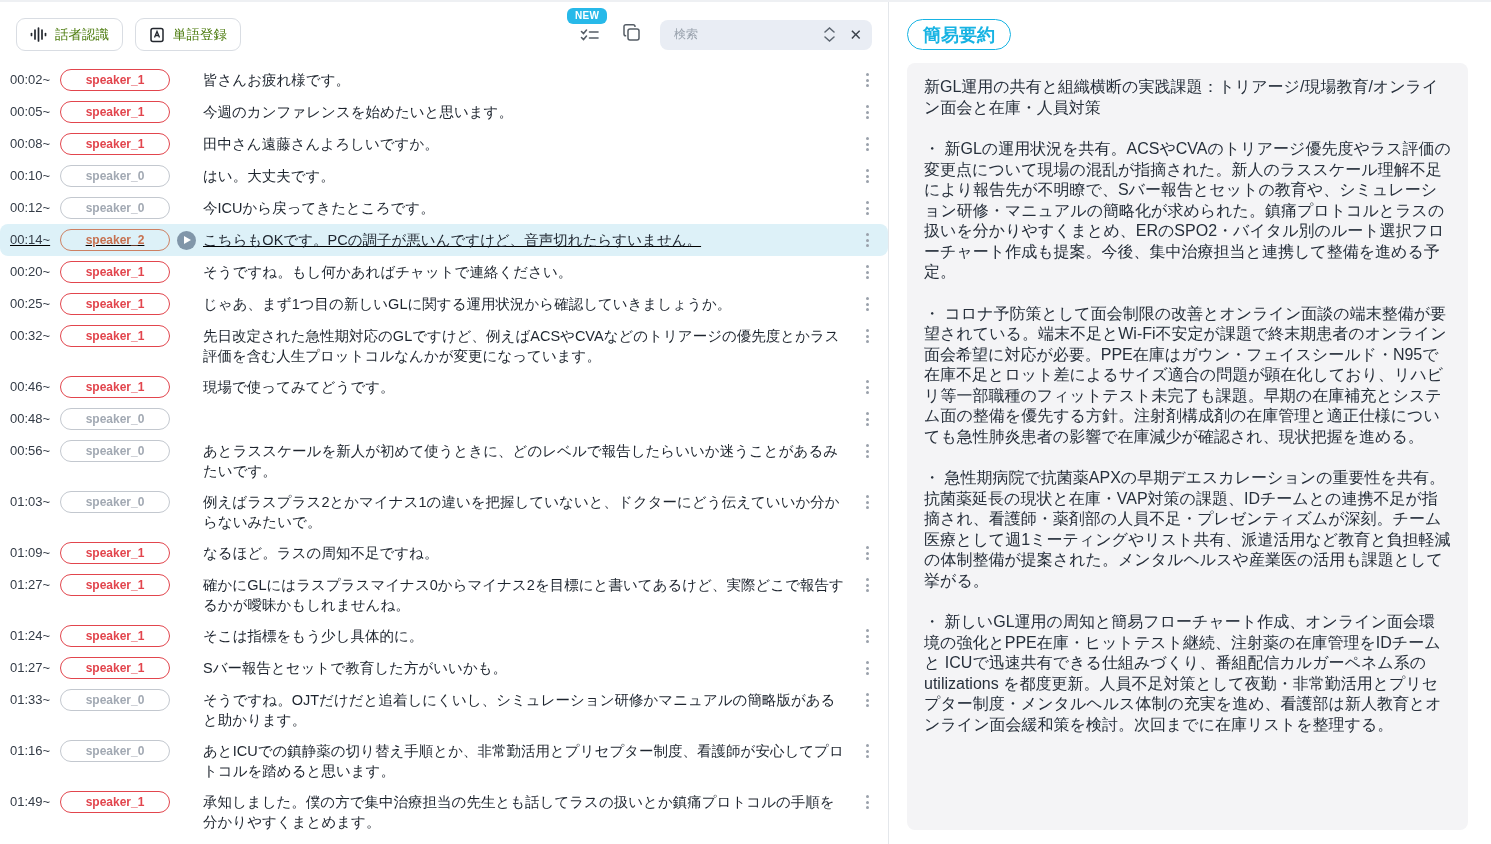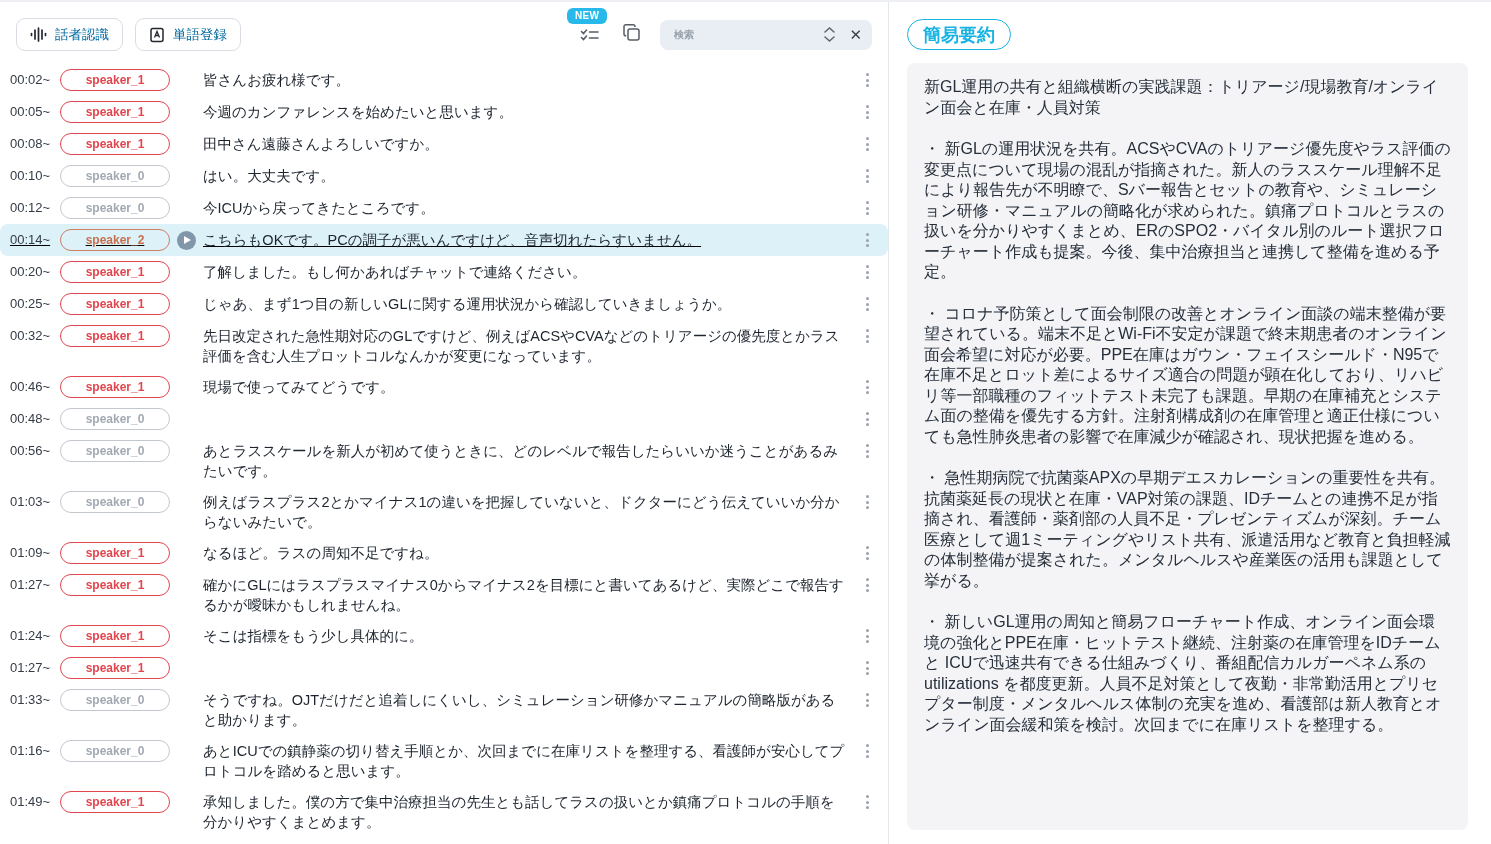--- a/index.html
+++ b/index.html
@@ -4,31 +4,31 @@
 <style>
   * { box-sizing: border-box; margin: 0; padding: 0; }
   html,body { width:1491px; height:844px; overflow:hidden; background:#fff;
     font-family:"Liberation Sans","DejaVu Sans",sans-serif; }
   .app { display:flex; width:1491px; height:844px; border-top:2px solid #eef0f3; }
 
   
   .left { width:889px; flex:none; border-right:1px solid #e4e7eb; overflow:hidden; display:flex; flex-direction:column; }
   .toolbar { display:flex; align-items:center; padding:16px 16px 8px 16px; flex:none; }
   .tbtn { display:inline-flex; align-items:center; gap:8px; height:33px; padding:0 13px;
-    background:#fff; border:1px solid #d9dde3; border-radius:9px; font-size:13.5px; color:#0369a1;
+    background:#fff; border:1px solid #d9dde3; border-radius:9px; font-size:13.5px; color:#4d7c0f;
     cursor:pointer; margin-right:12px; }
   .tbtn svg { display:block; }
   .right-tools { margin-left:auto; display:flex; align-items:center; }
   .iconbtn { position:relative; width:24px; height:24px; display:flex; align-items:center; justify-content:center;
     color:#555d66; cursor:pointer; margin-right:17px; }
   .new-badge { position:absolute; top:-15px; left:-11px; background:#27b9e9; color:#fff;
     font-size:10px; font-weight:700; padding:2.5px 8px; border-radius:6px; letter-spacing:.3px; }
   .search { width:212px; height:30px; background:#e9edf4; border-radius:8px; display:flex; align-items:center;
     padding:0 10px 0 14px; }
-  .search .ph { flex:1; font-size:10px; color:#98a1ac;font-weight:bold; }
+  .search .ph { flex:1; font-size:12px; color:#98a1ac; }
   .chevrons { display:flex; flex-direction:column; gap:3px; margin-right:14px; cursor:pointer; }
   .chevrons svg { display:block; }
   .close-x { font-size:15px; color:#3c434c; cursor:pointer; line-height:1; }
 
   .rows { flex:1; overflow:hidden; padding-top:5px; }
   .row { display:flex; align-items:flex-start; padding:5px 14px 5px 10px; }
   .row.highlight { background:#ddf1f8; border-radius:8px;text-decoration:underline; }
   .time { width:50px; flex:none; font-size:13px; color:#333b46; line-height:22px; }
   .badge { width:110px; height:22px; flex:none; border-radius:11px; display:flex; align-items:center;
     justify-content:center; font-size:12px; font-weight:700; background:transparent; cursor:pointer; }
@@ -206,21 +206,21 @@
             <i></i>
           </span>
   </div>
 
   <div class="row">
     <span class="time">00:20~</span>
     <span class="badge s1">speaker_1</span>
     <span class="play-slot">
       
     </span>
-    <span class="text">了解しました。もし何かあればチャットで連絡ください。</span>
+    <span class="text">そうですね。もし何かあればチャットで連絡ください。</span>
     <span class="kebab">
             <i></i>
             <i></i>
             <i></i>
           </span>
   </div>
 
   <div class="row">
     <span class="time">00:25~</span>
     <span class="badge s1">speaker_1</span>
@@ -345,20 +345,21 @@
             <i></i>
           </span>
   </div>
 
   <div class="row">
     <span class="time">01:27~</span>
     <span class="badge s1">speaker_1</span>
     <span class="play-slot">
       
     </span>
+    <span class="text">Sバー報告とセットで教育した方がいいかも。</span>
     <span class="kebab">
             <i></i>
             <i></i>
             <i></i>
           </span>
   </div>
 
   <div class="row">
     <span class="time">01:33~</span>
     <span class="badge s0">speaker_0</span>
@@ -372,21 +373,21 @@
             <i></i>
           </span>
   </div>
 
   <div class="row">
     <span class="time">01:16~</span>
     <span class="badge s0">speaker_0</span>
     <span class="play-slot">
       
     </span>
-    <span class="text">あとICUでの鎮静薬の切り替え手順とか、次回までに在庫リストを整理する、看護師が安心してプロトコルを踏めると思います。</span>
+    <span class="text">あとICUでの鎮静薬の切り替え手順とか、非常勤活用とプリセプター制度、看護師が安心してプロトコルを踏めると思います。</span>
     <span class="kebab">
             <i></i>
             <i></i>
             <i></i>
           </span>
   </div>
 
   <div class="row">
     <span class="time">01:49~</span>
     <span class="badge s1">speaker_1</span>

